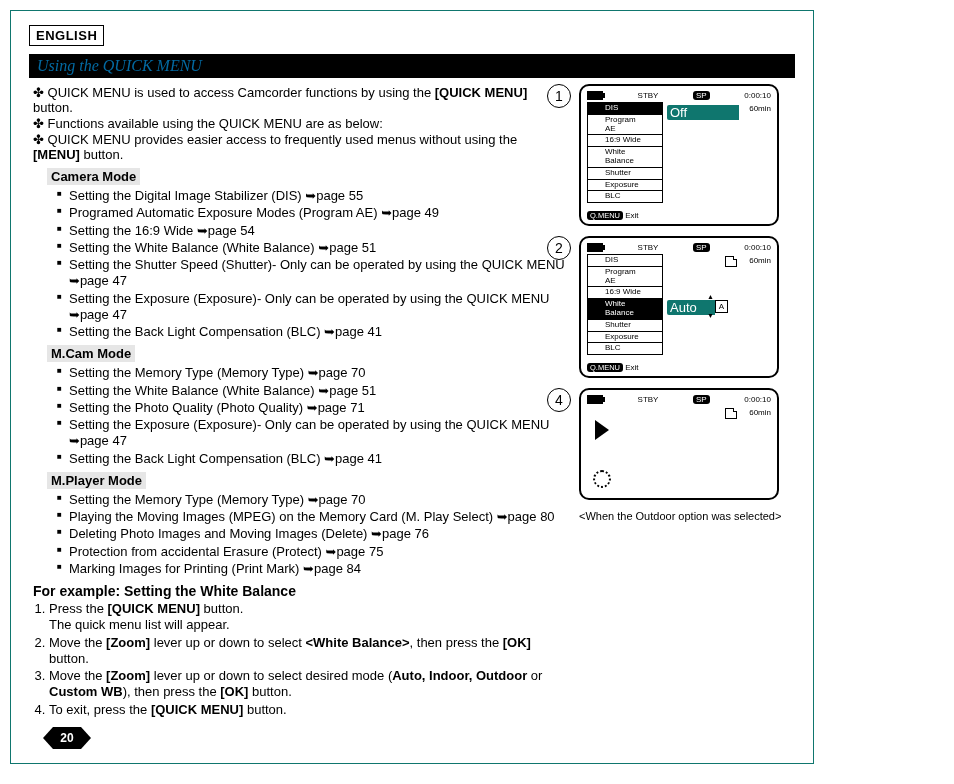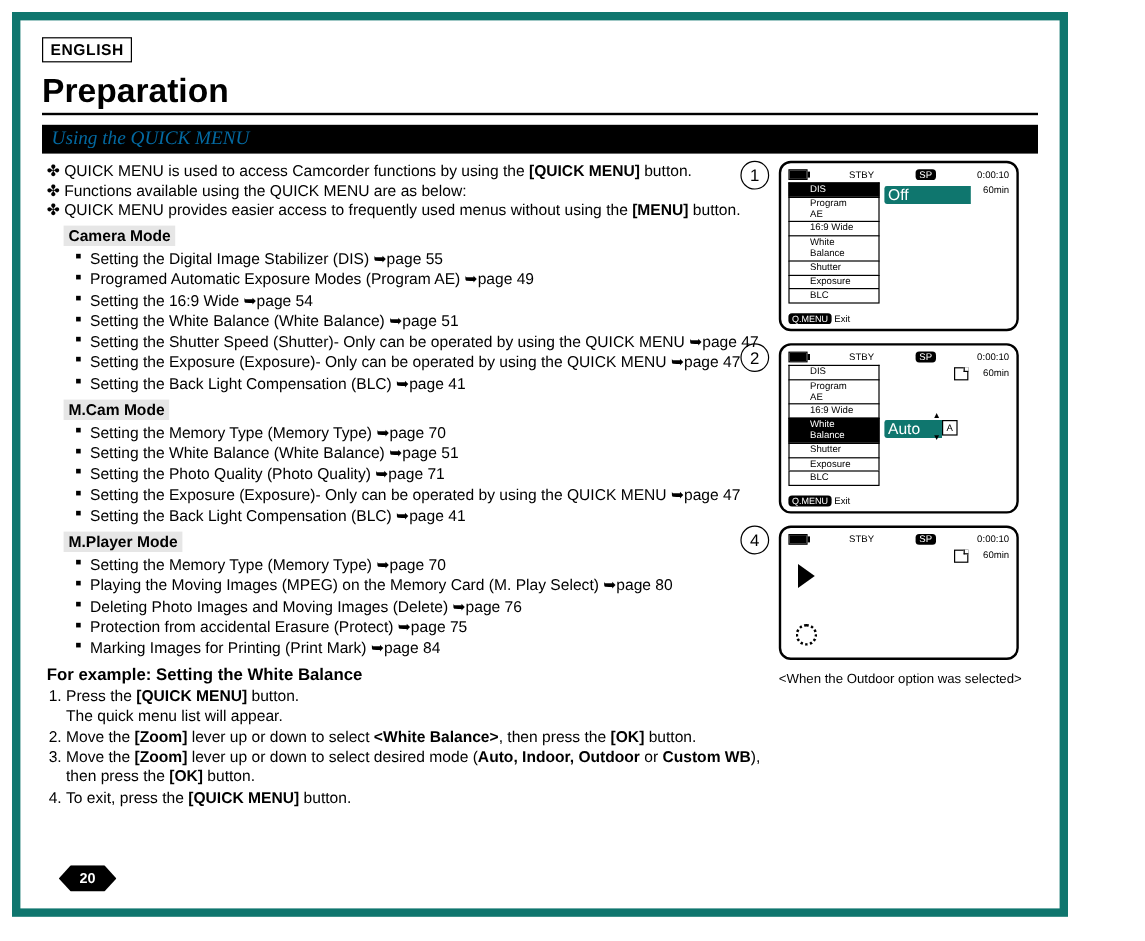--- a/index.html
+++ b/index.html
@@ -5,25 +5,25 @@
   html, body {
     margin: 0;
     padding: 0;
     background: #fff;
     font-family: Arial, Helvetica, sans-serif;
     font-size: 13px;
     color: #000;
     width: 954px;
   }
   .page {
-    border: 7px solid #0f766e;
+    border: 1px solid #0f766e;
     margin: 10px;
     padding: 14px 18px 14px 18px;
     box-sizing: border-box;
-    width: 880px;
+    width: 804px;
     height: 754px;
     position: relative;
   }
   .lang-box {
     border: 1px solid #000;
     padding: 2px 6px;
     display: inline-block;
     font-weight: bold;
     font-size: 13px;
     letter-spacing: 0.5px;
@@ -174,21 +174,20 @@
   .cursor-tri { width:0;height:0;border-top:10px solid transparent;border-bottom:10px solid transparent;border-left:14px solid #000;}
   .donut { width:14px;height:14px;border:2px dotted #000;border-radius:50%;}
 </style>
 </head>
 <body>
 
 <div class="page">
 
   <span class="lang-box">ENGLISH</span>
 
-  <div class="title">Preparation</div>
 
   <div class="section-bar">Using the QUICK MENU</div>
 
   <div class="content-row">
     <div class="left-col">
       <div class="intro">
         <div class="intro-line">
           <span class="maltese">✤ </span><span>QUICK MENU is used to access Camcorder functions by using the </span><span class="bold">[QUICK MENU]</span><span> button.</span>
         </div>
         <div class="intro-line">

